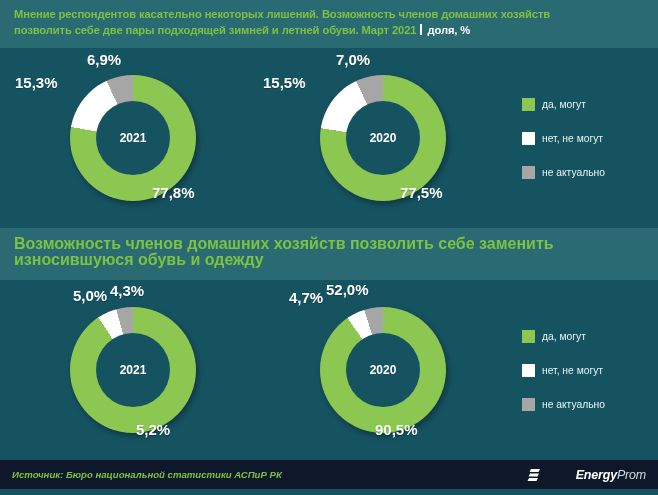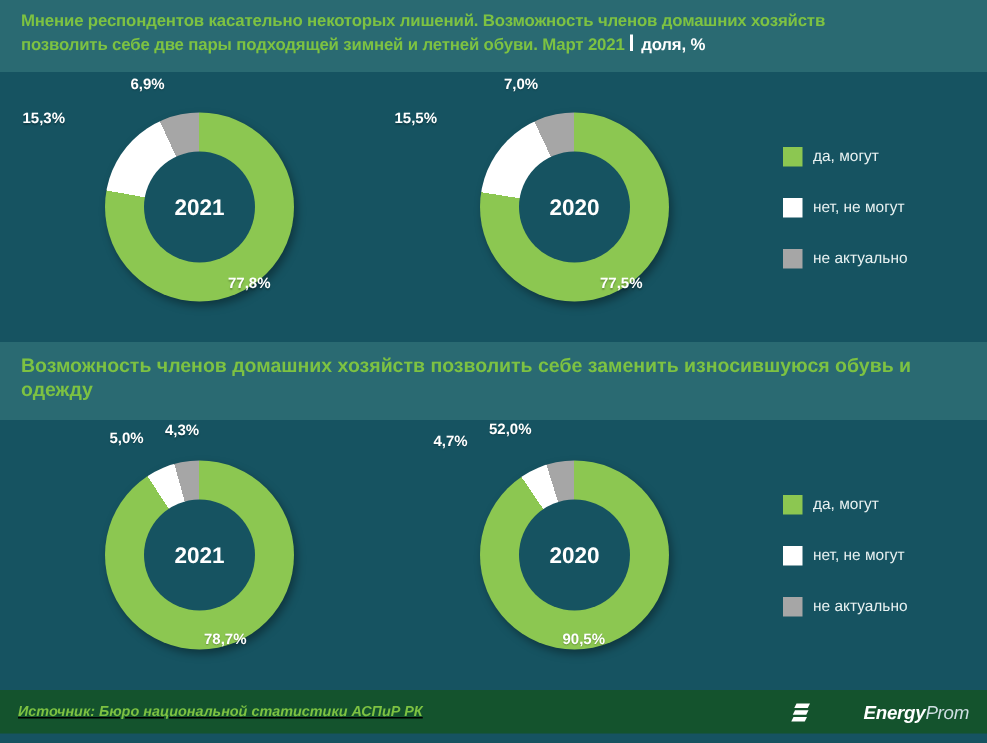--- a/index.html
+++ b/index.html
@@ -85,28 +85,28 @@
     transform: translate(-50%,-50%);
     width: 74px; height: 74px;
     border-radius: 50%;
     background: #165361;
     display: flex;
     align-items: center;
     justify-content: center;
   }
   .donut-year {
     color: #ffffff;
+    font-size: 12px;
+    font-weight: bold;
+  }
+
+  .dlabel {
+    position: absolute;
+    color: #ffffff;
     font-size: 15px;
-    font-weight: bold;
-  }
-
-  .dlabel {
-    position: absolute;
-    color: #ffffff;
-    font-size: 10px;
     font-weight: bold;
     white-space: nowrap;
     text-shadow: 0 1px 1px rgba(0,0,0,0.25);
   }
 
   
   .legend {
     position: absolute;
     left: 522px;
     top: 50%;
@@ -129,35 +129,34 @@
     white-space: nowrap;
   }
 
   
   .sub-band {
     background: #2a6a72;
     padding: 8px 14px 7px 14px;
     min-height: 52px;
   }
   .sub-line {
-    font-size: 13px;
+    font-size: 16px;
     font-weight: bold;
     line-height: 15.5px;
     color: #7dc242;
   }
 
   
   .footer {
     position: relative;
-    background: #14532d;
+    background: #0f172a;
     height: 29px;
     display: flex;
     align-items: center;
     padding: 0 12px;
-    text-decoration: underline;
   }
   .source {
     color: #7dc242;
     font-size: 9.6px;
     font-style: italic;
     font-weight: bold;
   }
   .logo {
     position: absolute;
     right: 12px;
@@ -244,21 +243,21 @@
   <div class="section sec-2">
     <div class="charts-row">
 
       <div class="chart-block left">
         <div class="donut-wrap">
           <div class="donut" style="background: conic-gradient(rgb(140, 199, 81) 0%, rgb(140, 199, 81) 90.7%, rgb(255, 255, 255) 90.7%, rgb(255, 255, 255) 95.7%, rgb(166, 166, 166) 95.7%, rgb(166, 166, 166) 100%);"></div>
           <div class="donut-hole">
             <span class="donut-year">2021</span>
           </div>
         </div>
-        <div class="dlabel" style="left:128px; top:141px;">78,7%</div>
+        <div class="dlabel" style="left:128px; top:141px;">5,2%</div>
         <div class="dlabel" style="left:53px; top:7px;margin-left:12px;">5,0%</div>
         <div class="dlabel" style="left:102px; top:2px;">4,3%</div>
       </div>
 
       <div class="chart-block right">
         <div class="donut-wrap">
           <div class="donut" style="background: conic-gradient(rgb(140, 199, 81) 0%, rgb(140, 199, 81) 90.5%, rgb(255, 255, 255) 90.5%, rgb(255, 255, 255) 95.2%, rgb(166, 166, 166) 95.2%, rgb(166, 166, 166) 100%);"></div>
           <div class="donut-hole">
             <span class="donut-year">2020</span>
           </div>

